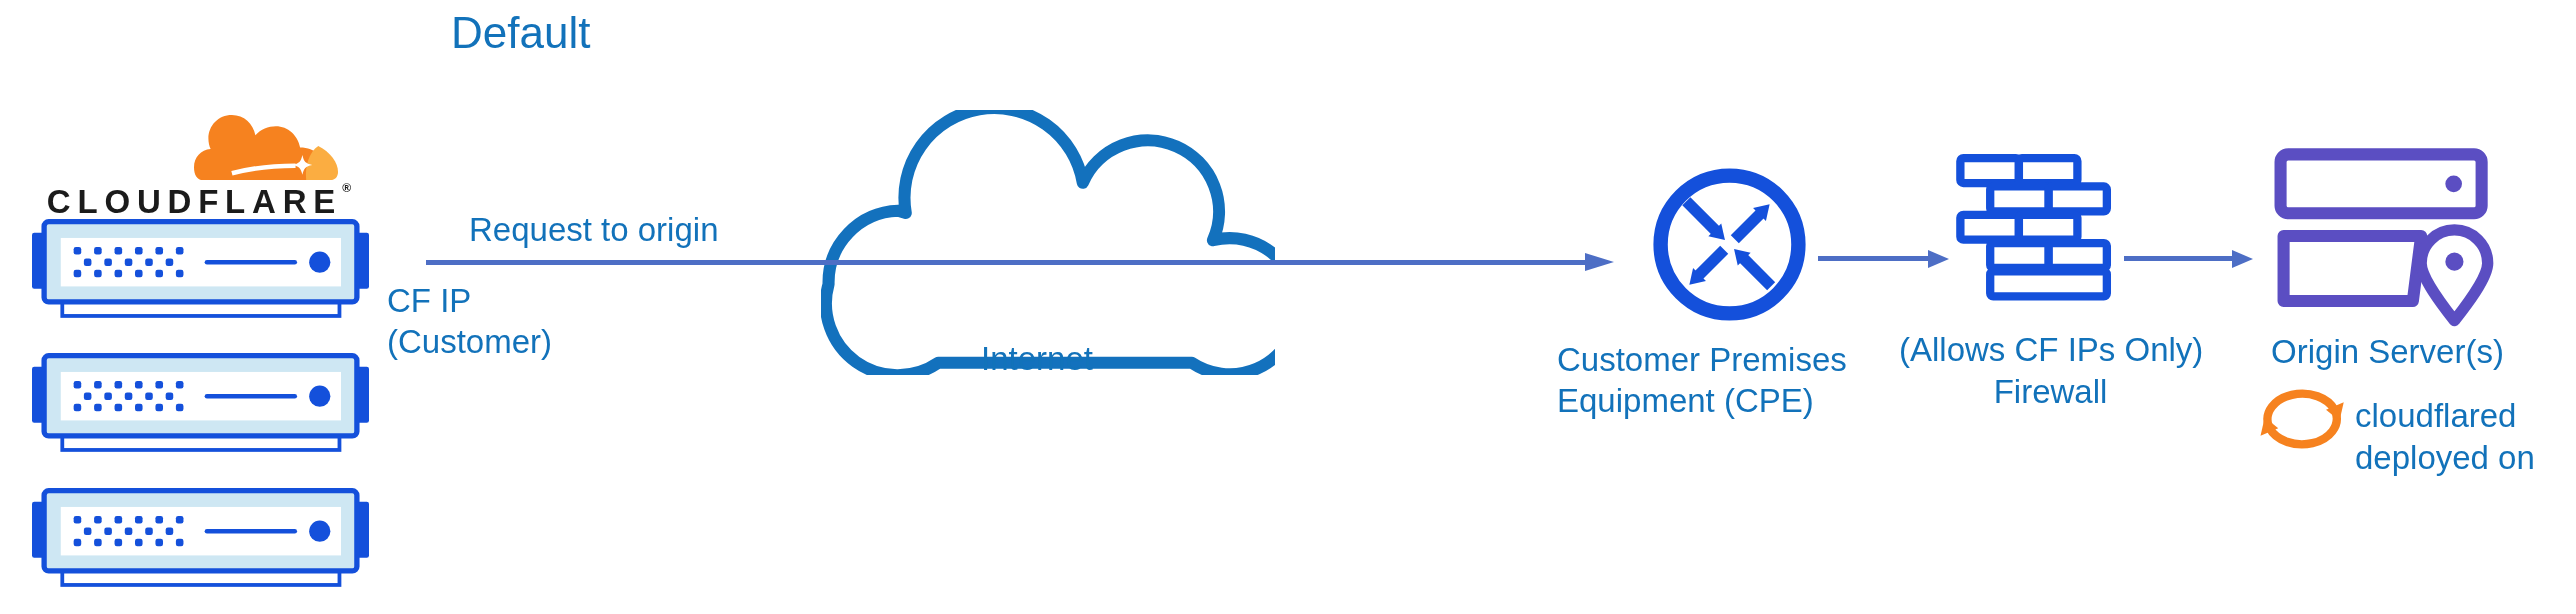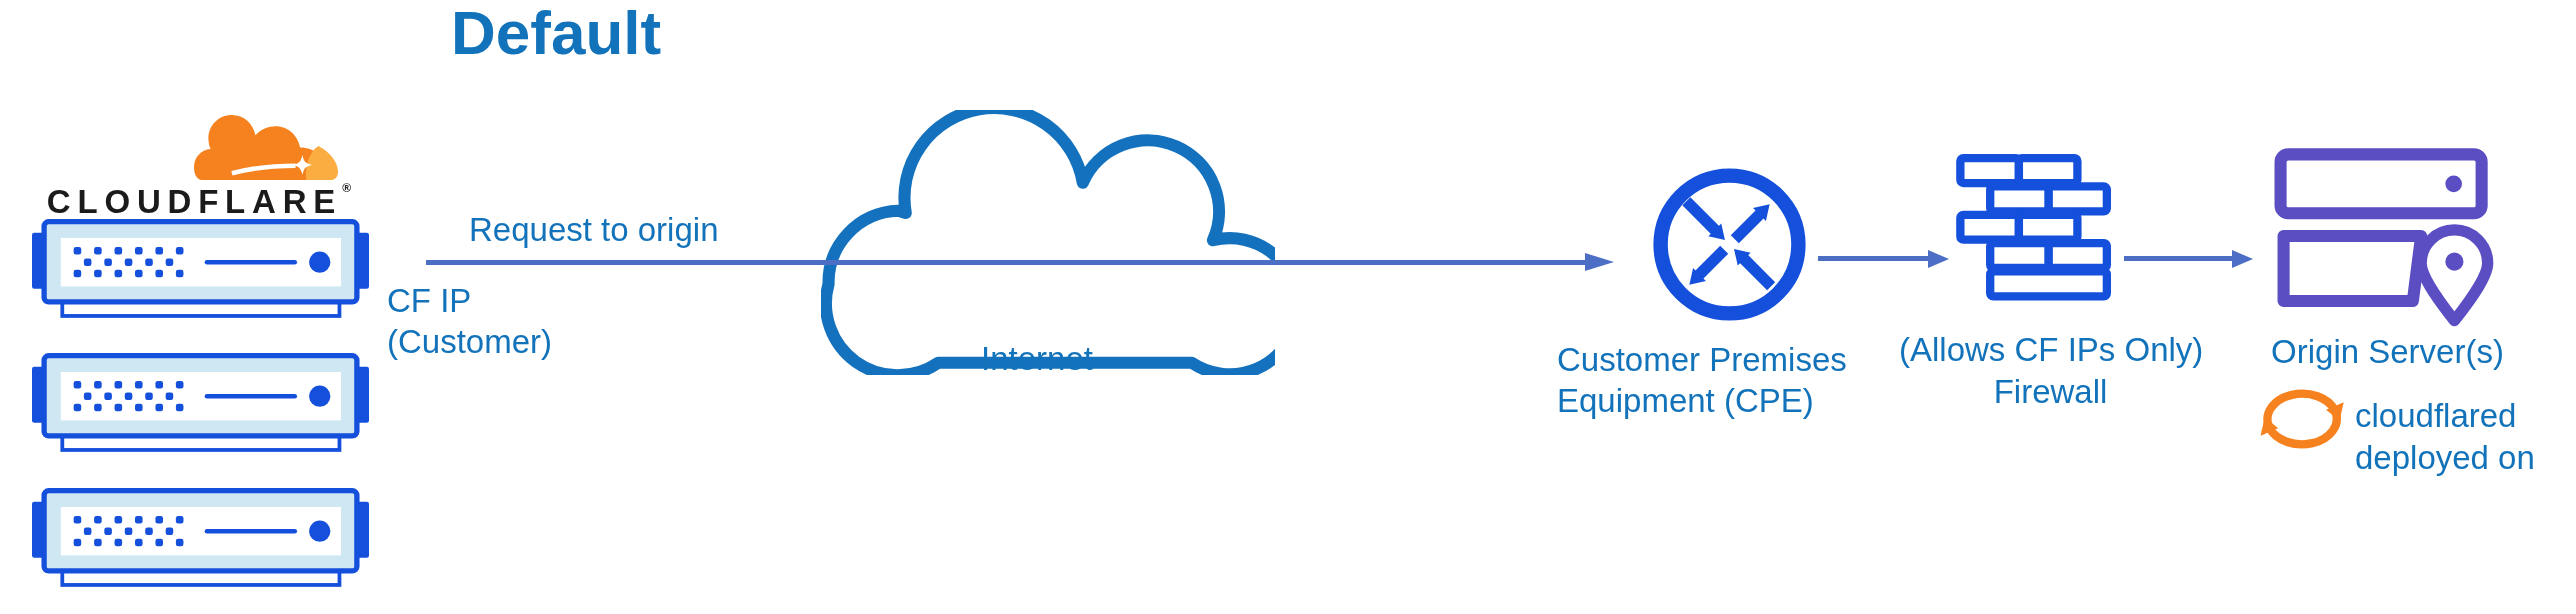--- a/index.html
+++ b/index.html
@@ -3,21 +3,21 @@
 <meta charset="utf-8">
 <style>
   * { margin:0; padding:0; box-sizing:border-box; }
   html,body { background:#fff; }
   body {
     width:2576px; height:614px; position:relative; overflow:hidden;
     font-family:"Liberation Sans", sans-serif;
   }
   .abs { position:absolute; }
   .title {
-    font-size:62px; font-weight:700; color:var(--label-blue);
+    font-size:44px; font-weight:400; color:var(--label-blue);
     line-height:61px; letter-spacing:0px;
   }
   .lbl {
     font-size:33px; font-weight:500; color:var(--label-blue);
     line-height:41px; white-space:nowrap;
   }
   .lbl.center { text-align:center; }
   .fw-lbl { line-height:42px; }
   .note { line-height:42px; }
   .wordmark {

